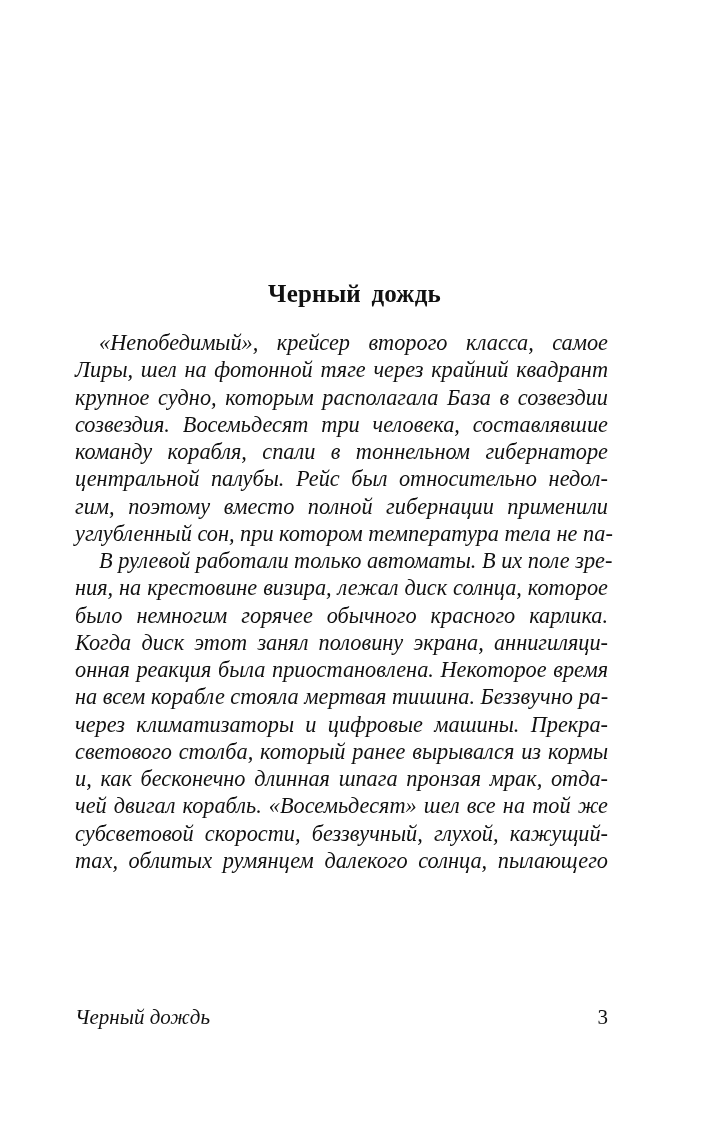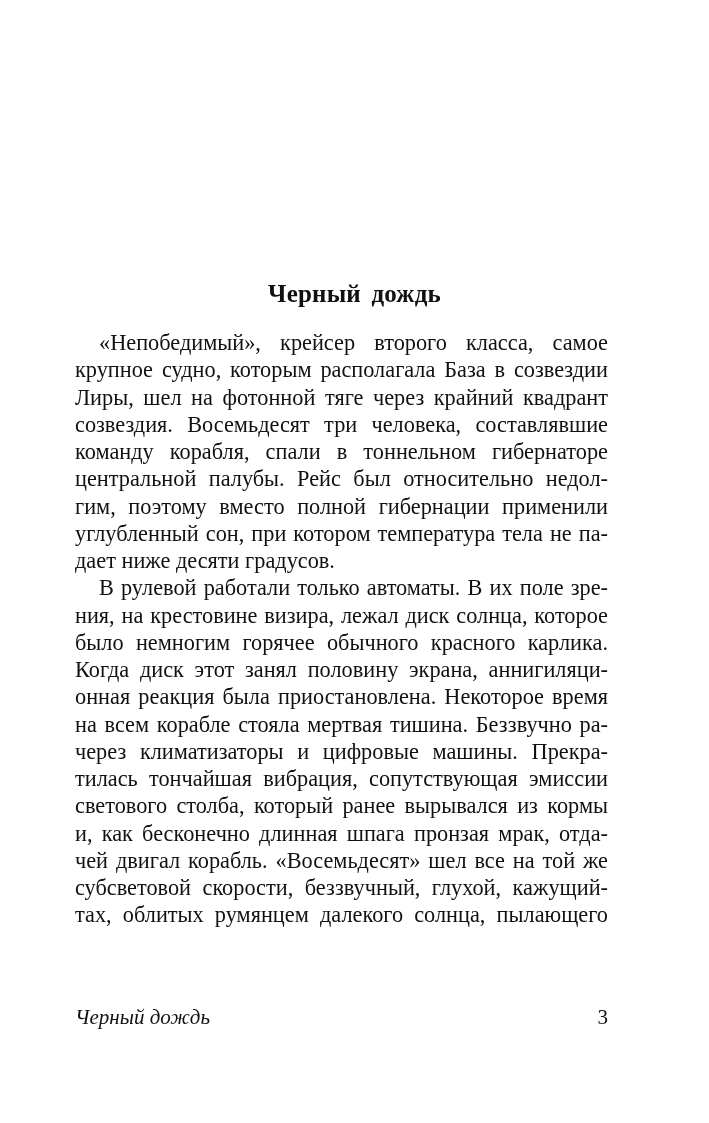--- a/index.html
+++ b/index.html
@@ -1,51 +1,49 @@
 <!DOCTYPE html>
 <html><head>
 <meta charset="utf-8">
 <style>
   html, body { margin:0; padding:0; background:#ffffff; }
   body { width:709px; height:1123px; position:relative; overflow:hidden; font-family:"Liberation Serif", "DejaVu Serif", serif; color:#111; }
   .title { position:absolute; top:280px; left:0; width:709px; text-align:center; font-weight:bold; font-size:25px; letter-spacing:0.2px; word-spacing:4px; }
   .body { position:absolute; top:329px; left:75px; width:533px; font-size:22.3px; line-height:27.25px; }
-  .line { display:block; text-align:justify; text-align-last:justify; white-space:nowrap; height:27.25px; }
+  .line { display:block; text-align:justify; text-align-last:justify; white-space:nowrap; height:27.25px;font-style:italic; }
   .line.last { text-align-last:left; }
   .line.indent { padding-left:24px; }
   .footer { position:absolute; top:1005px; left:75px; width:533px; font-size:21px; }
   .footer-title { font-style:italic; }
   .footer-page { position:absolute; right:0; top:0; }
 </style>
 </head>
 <body>
 
 <div class="title">Черный дождь</div>
 
 <div class="body">
   <div>
     <span class="line indent">«Непобедимый», крейсер второго класса, самое</span>
+    <span class="line">Лиры, шел на фотонной тяге через крайний квадрант</span>
     <span class="line">крупное судно, которым располагала База в созвездии</span>
-    <span class="line">Лиры, шел на фотонной тяге через крайний квадрант</span>
     <span class="line">созвездия. Восемьдесят три человека, составлявшие</span>
     <span class="line">команду корабля, спали в тоннельном гибернаторе</span>
     <span class="line">центральной палубы. Рейс был относительно недол-</span>
     <span class="line">гим, поэтому вместо полной гибернации применили</span>
     <span class="line">углубленный сон, при котором температура тела не па-</span>
-    <span class="line last">дает ниже десяти градусов.</span>
   </div>
   <div>
     <span class="line indent">В рулевой работали только автоматы. В их поле зре-</span>
     <span class="line">ния, на крестовине визира, лежал диск солнца, которое</span>
     <span class="line">было немногим горячее обычного красного карлика.</span>
     <span class="line">Когда диск этот занял половину экрана, аннигиляци-</span>
     <span class="line">онная реакция была приостановлена. Некоторое время</span>
     <span class="line">на всем корабле стояла мертвая тишина. Беззвучно ра-</span>
     <span class="line">через климатизаторы и цифровые машины. Прекра-</span>
-    <span class="line">тилась тончайшая вибрация, сопутствующая эмиссии</span>
     <span class="line">светового столба, который ранее вырывался из кормы</span>
     <span class="line">и, как бесконечно длинная шпага пронзая мрак, отда-</span>
     <span class="line">чей двигал корабль. «Восемьдесят» шел все на той же</span>
     <span class="line">субсветовой скорости, беззвучный, глухой, кажущий-</span>
   </div>
   <div>
     <span class="line">тах, облитых румянцем далекого солнца, пылающего</span>
   </div>
 </div>
 

